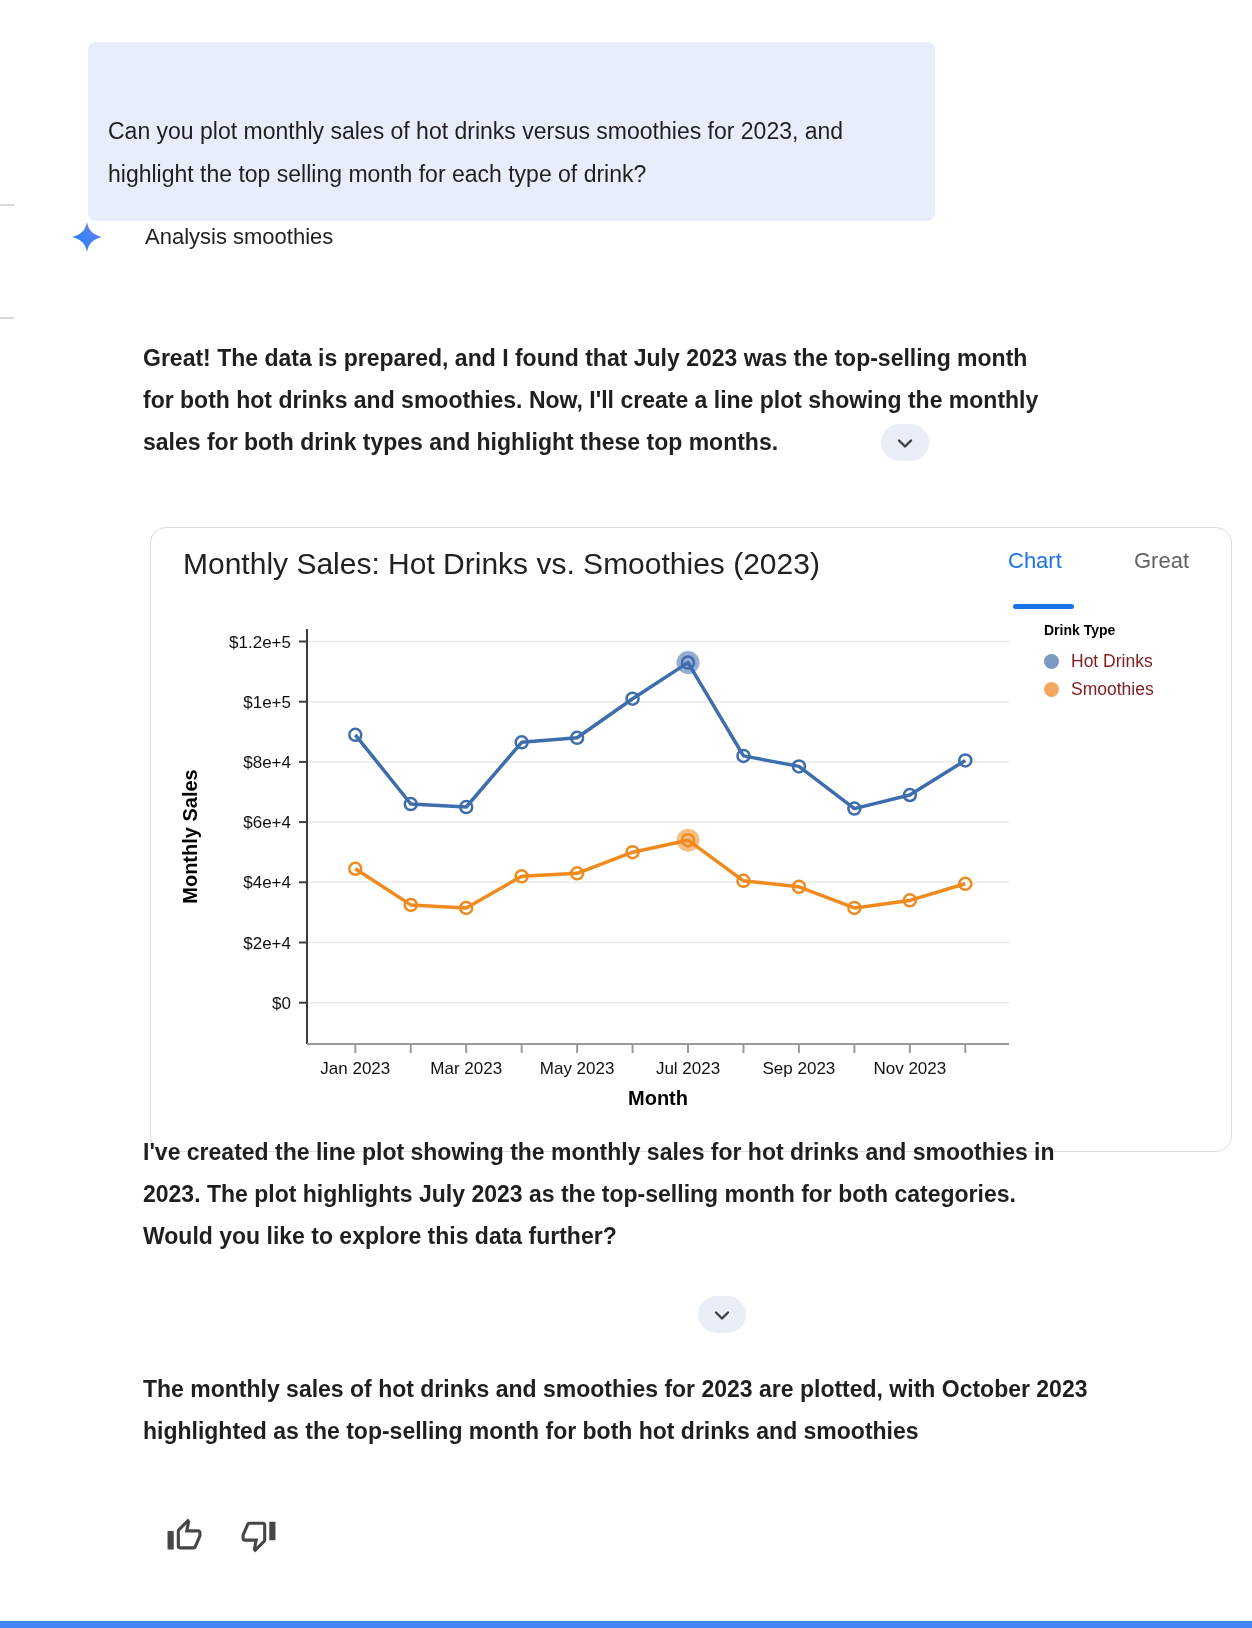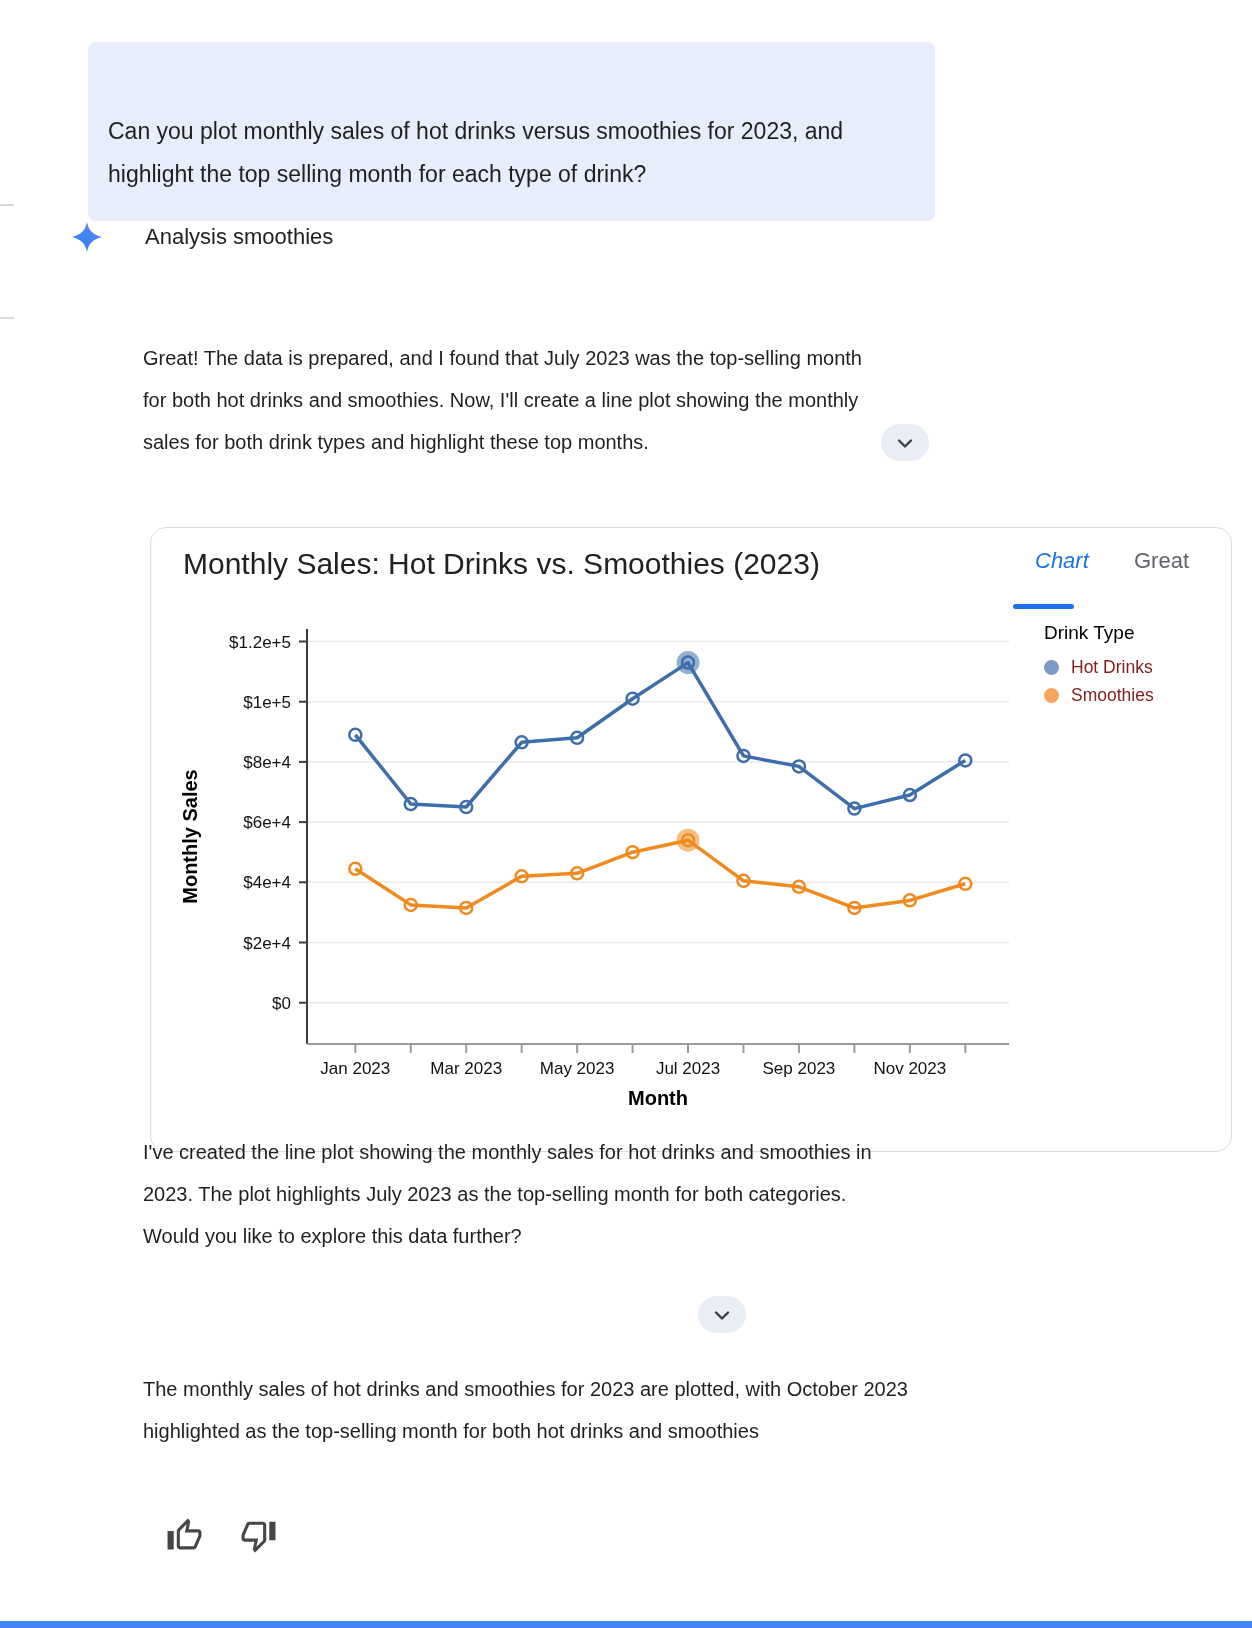--- a/index.html
+++ b/index.html
@@ -9,38 +9,38 @@
   .m1{top:204px;} .m2{top:317px;}
 
   .user-bubble{position:absolute;left:88px;top:42px;width:847px;box-sizing:border-box;
                border-radius:8px;padding:25px 20px;font-size:23px;line-height:43px;
                white-space:pre-line;color:#1f1f1f;}
 
   .status-row{position:absolute;left:72px;top:222px;display:flex;align-items:center;gap:43px;}
   .status-row .spark{width:30px;height:30px;flex:0 0 auto;}
   .status-label{font-size:22px;color:#1f1f1f;}
 
-  .para{position:absolute;left:143px;width:1050px;margin:0;font-size:20px;line-height:42px;
-        white-space:pre-line;color:#1f1f1f;}
+  .para{position:absolute;left:143px;width:1050px;margin:0;font-size:23px;line-height:42px;
+        white-space:pre-line;color:#1f1f1f;font-weight:bold;}
   .p1{top:337px;} .p2{top:1131px;} .p3{top:1368px;}
 
   .pill{position:absolute;width:48px;height:37px;border:none;border-radius:18.5px;
         display:flex;align-items:center;justify-content:center;cursor:pointer;padding:0;}
   .pill1{left:881px;top:424px;} .pill2{left:698px;top:1296px;}
 
   .card{position:absolute;left:150px;top:527px;width:1082px;height:625px;box-sizing:border-box;
         border:1px solid #dadce0;border-radius:16px;background:#fff;}
   .card-title{position:absolute;left:32px;top:19px;font-size:30px;font-weight:500;color:#202124;}
   .tab{position:absolute;top:20px;font-size:22px;cursor:pointer;}
-  .tab-chart{left:884px;font-style:italic;} .tab-table{left:983px;color:#5f6368;}
+  .tab-chart{left:857px;} .tab-table{left:983px;color:#5f6368;}
   .tab-underline{position:absolute;left:862px;top:76px;width:61px;height:5px;border-radius:3px;}
   .chart-svg{position:absolute;left:0;top:0;width:1082px;height:625px;}
 
   .legend{position:absolute;left:893px;top:94px;}
-  .legend-title{font-size:19px;font-weight:normal;color:#000;margin-bottom:9px;}
+  .legend-title{font-size:14px;font-weight:bold;color:#000;margin-bottom:9px;}
   .legend-row{display:flex;align-items:center;gap:12px;height:28px;font-size:17.5px;color:#7f1d1d;cursor:pointer;}
   .legend-dot{width:15px;height:15px;border-radius:50%;flex:0 0 auto;}
 
   .feedback{position:absolute;left:164px;top:1515px;display:flex;gap:34px;}
   .icon-btn{width:40px;height:40px;border:none;background:transparent;padding:0;cursor:pointer;
             display:flex;align-items:center;justify-content:center;}
   .bottom-bar{position:absolute;left:0;bottom:0;width:100%;height:7px;}
 </style>
 </head>
 <body>

